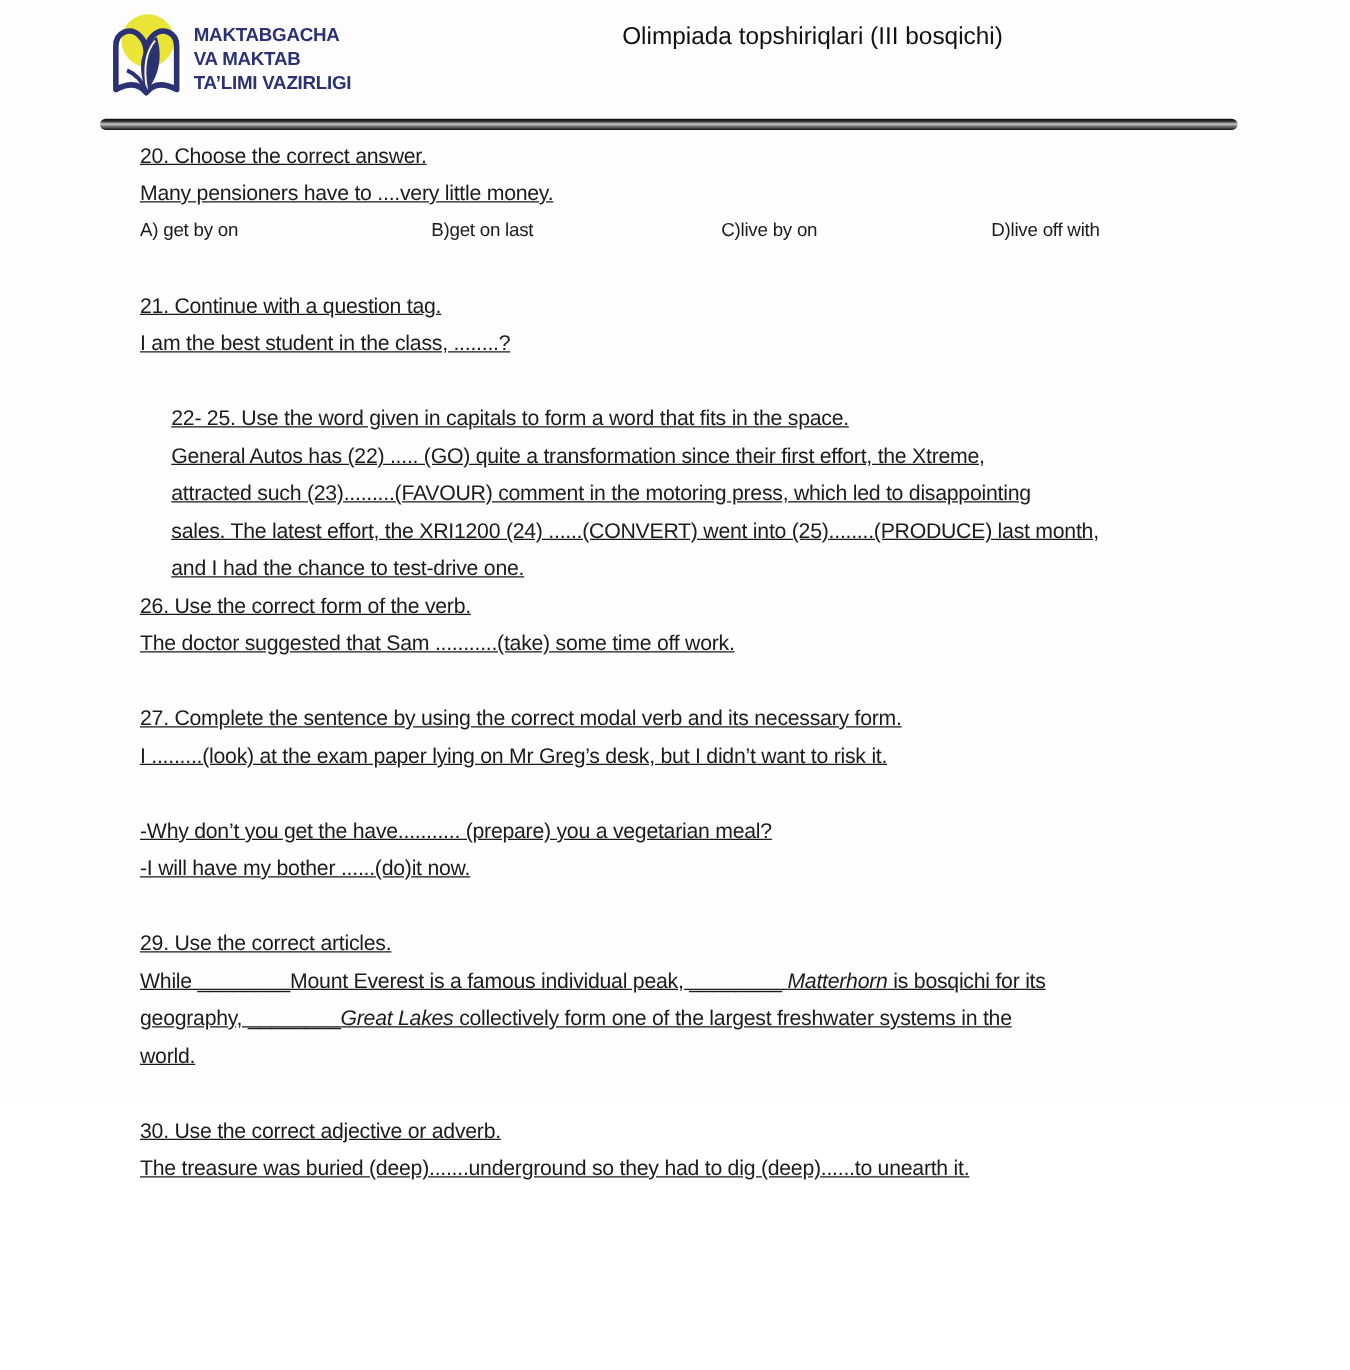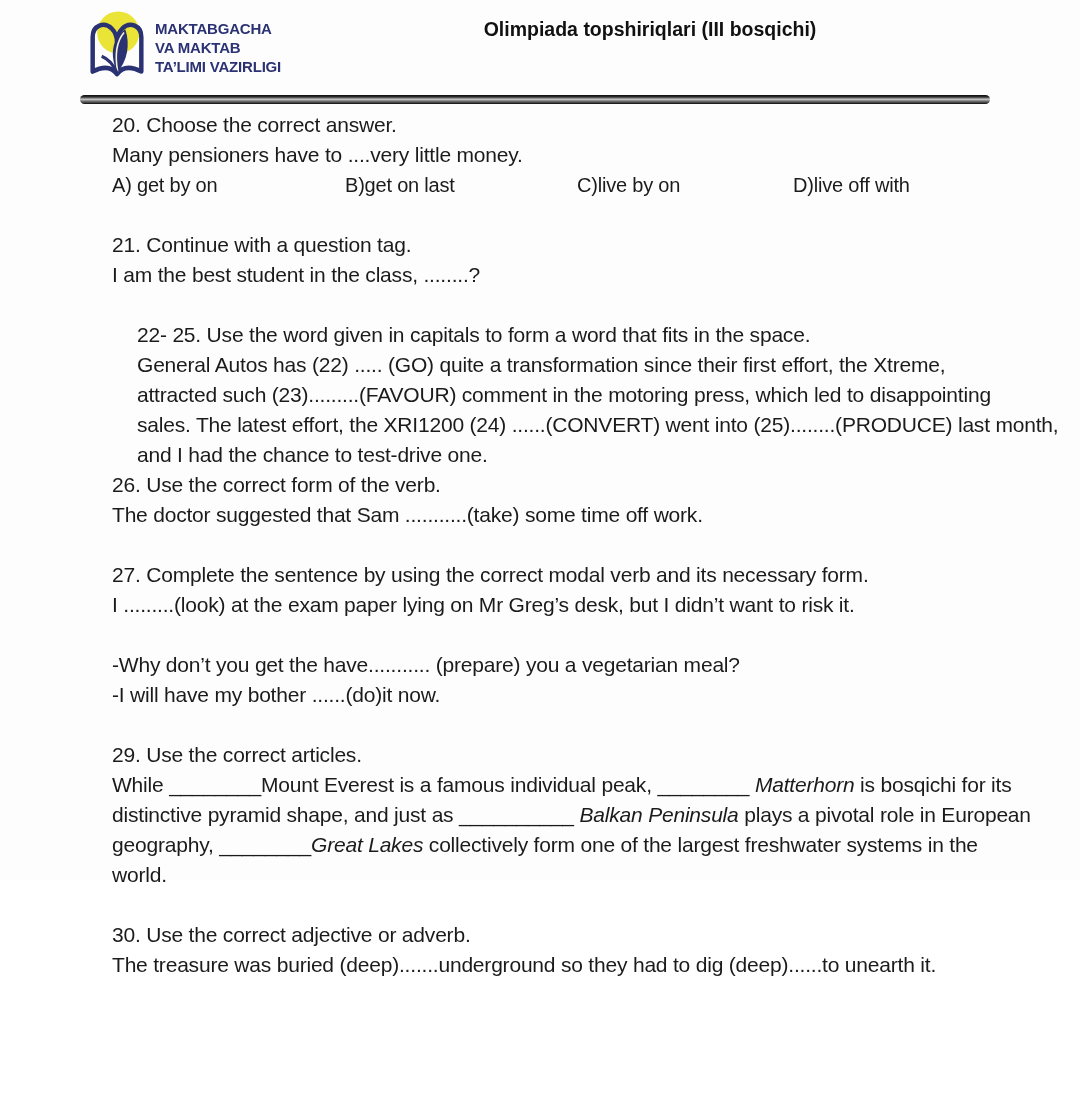--- a/index.html
+++ b/index.html
@@ -21,46 +21,47 @@
     font-weight: bold;
     font-size: 15px;
     line-height: 19px;
     letter-spacing: -0.2px;
     color: #2b3274;
   }
   .doc-title {
     position: absolute;
     left: 330px; right: 110px; top: 16px;
     text-align: center;
-    font-weight: bold;
+    font-weight: normal;
     font-size: 19.5px;
     line-height: 27px;
     color: #111;
   }
   .rule {
     height: 9px;
     margin: 7px 90px 0 80px;
     border-radius: 5px;
     background: linear-gradient(180deg, #0a0a0a 0%, #2f2f2f 22%, #c9c9c9 48%, #8a8a8a 62%, #565656 78%, #0d0d0d 100%);
   }
 
   
   .content { margin: 6px 115px 0 112px; }
   .line {
-    font-size: 21px;
+    font-size: 17px;
     line-height: 30px;
     letter-spacing: -0.2px;
     white-space: nowrap;
+    text-decoration: underline;
   }
   .block { margin-bottom: 30px; }
   .block.tight { margin-bottom: 0; margin-left: 25px; }
   .options-row {
     display: grid;
     grid-template-columns: 233px 232px 216px auto;
-    font-size: 20px;
+    font-size: 15px;
     line-height: 30px;
     letter-spacing: -0.2px;
     white-space: nowrap;
   }
   .italic { font-style: italic; text-align: center; }
 </style>
 </head>
 <body>
 
 <div class="page">
@@ -126,21 +127,20 @@
     </section>
 
     <section class="block">
       <p class="line">-Why don’t you get the have........... (prepare) you a vegetarian meal?</p>
       <p class="line">-I will have my bother ......(do)it now.</p>
     </section>
 
     <section class="block">
       <p class="line">29.  Use the correct articles.</p>
       <p class="line"><span>While ________Mount Everest is a famous individual peak, ________ </span><span class="italic">Matterhorn</span><span> is bosqichi for its</span></p>
-      <p class="line"><span>distinctive pyramid shape, and just as __________ </span><span class="italic">Balkan Peninsula</span><span> plays a pivotal role in European</span></p>
       <p class="line"><span>geography, ________</span><span class="italic">Great Lakes</span><span> collectively form one of the largest freshwater systems in the</span></p>
       <p class="line">world.</p>
     </section>
 
     <section class="block">
       <p class="line">30. Use the correct adjective or adverb.</p>
       <p class="line">The treasure was buried (deep).......underground so they had to dig (deep)......to unearth it.</p>
     </section>
 
   </main>

